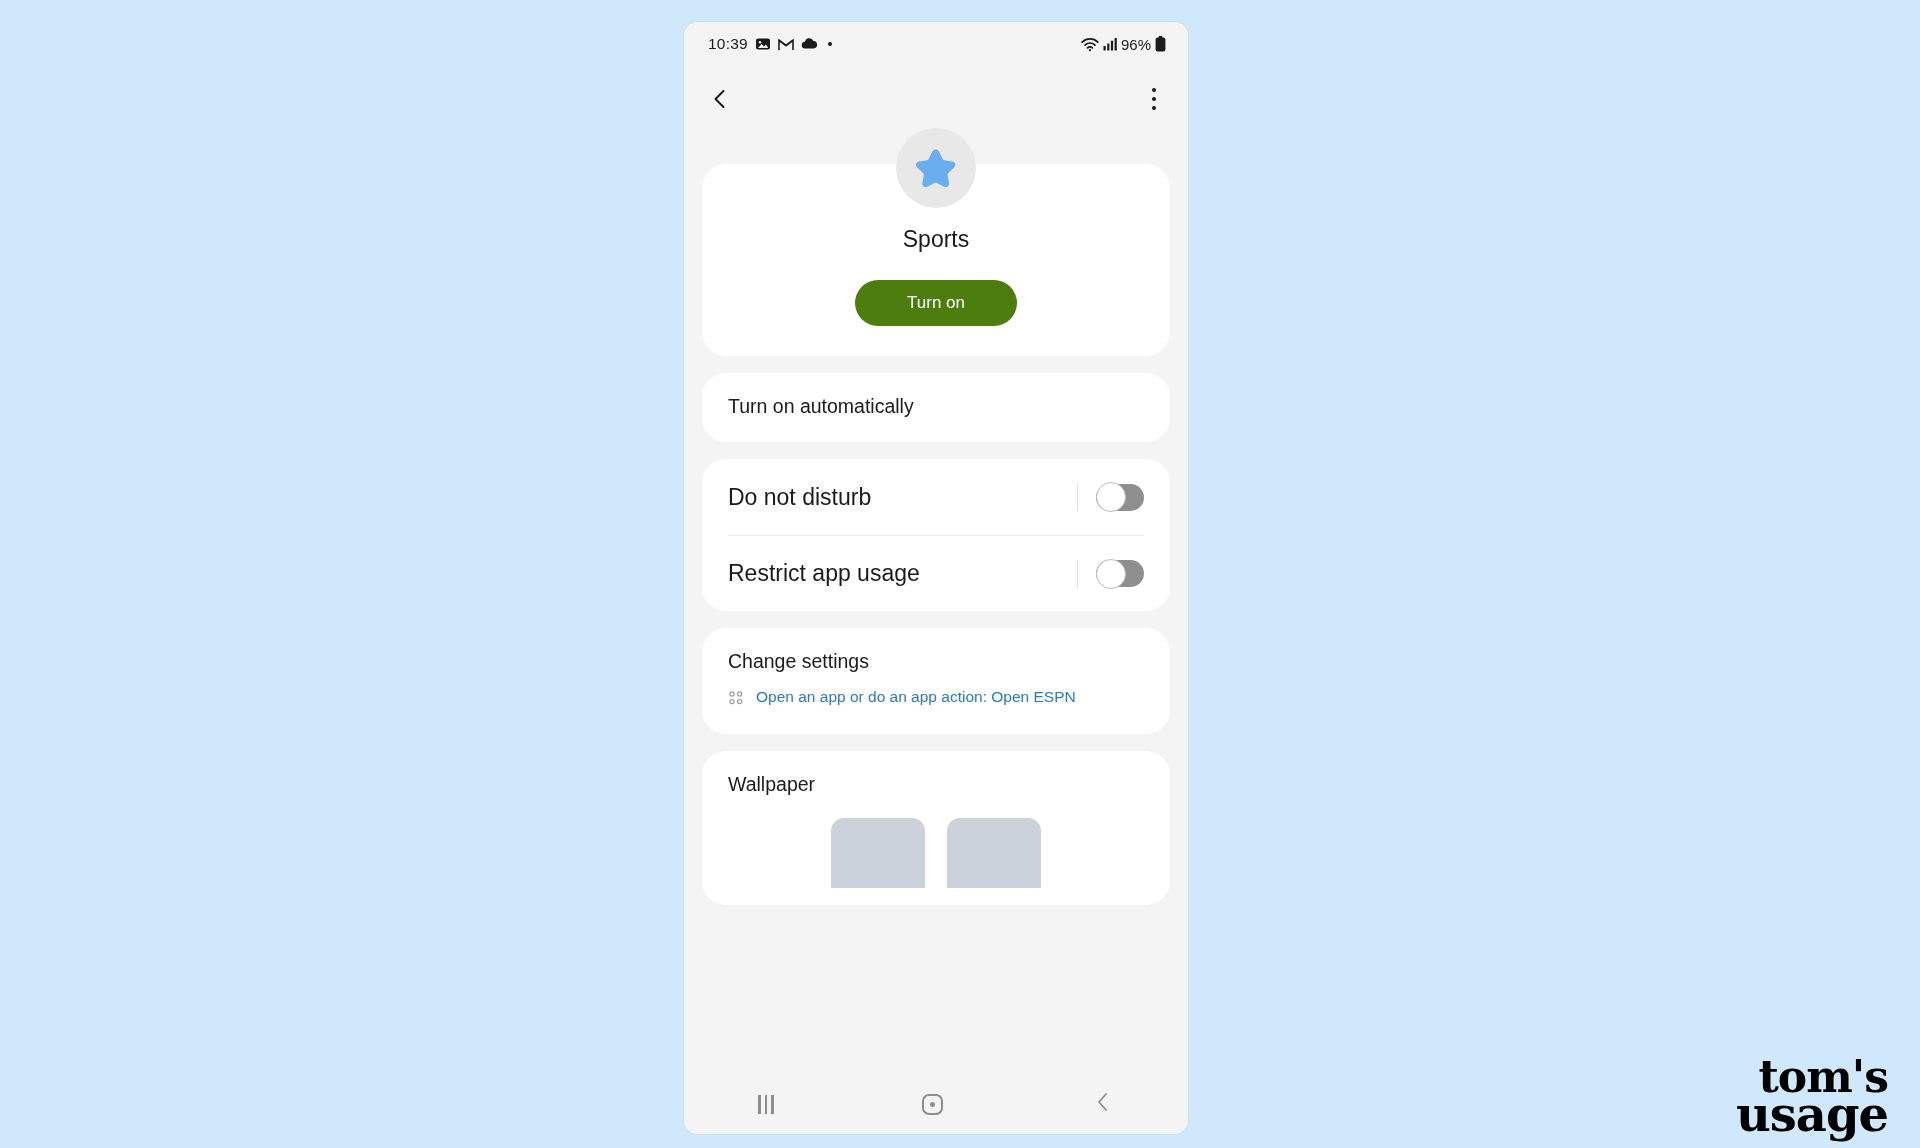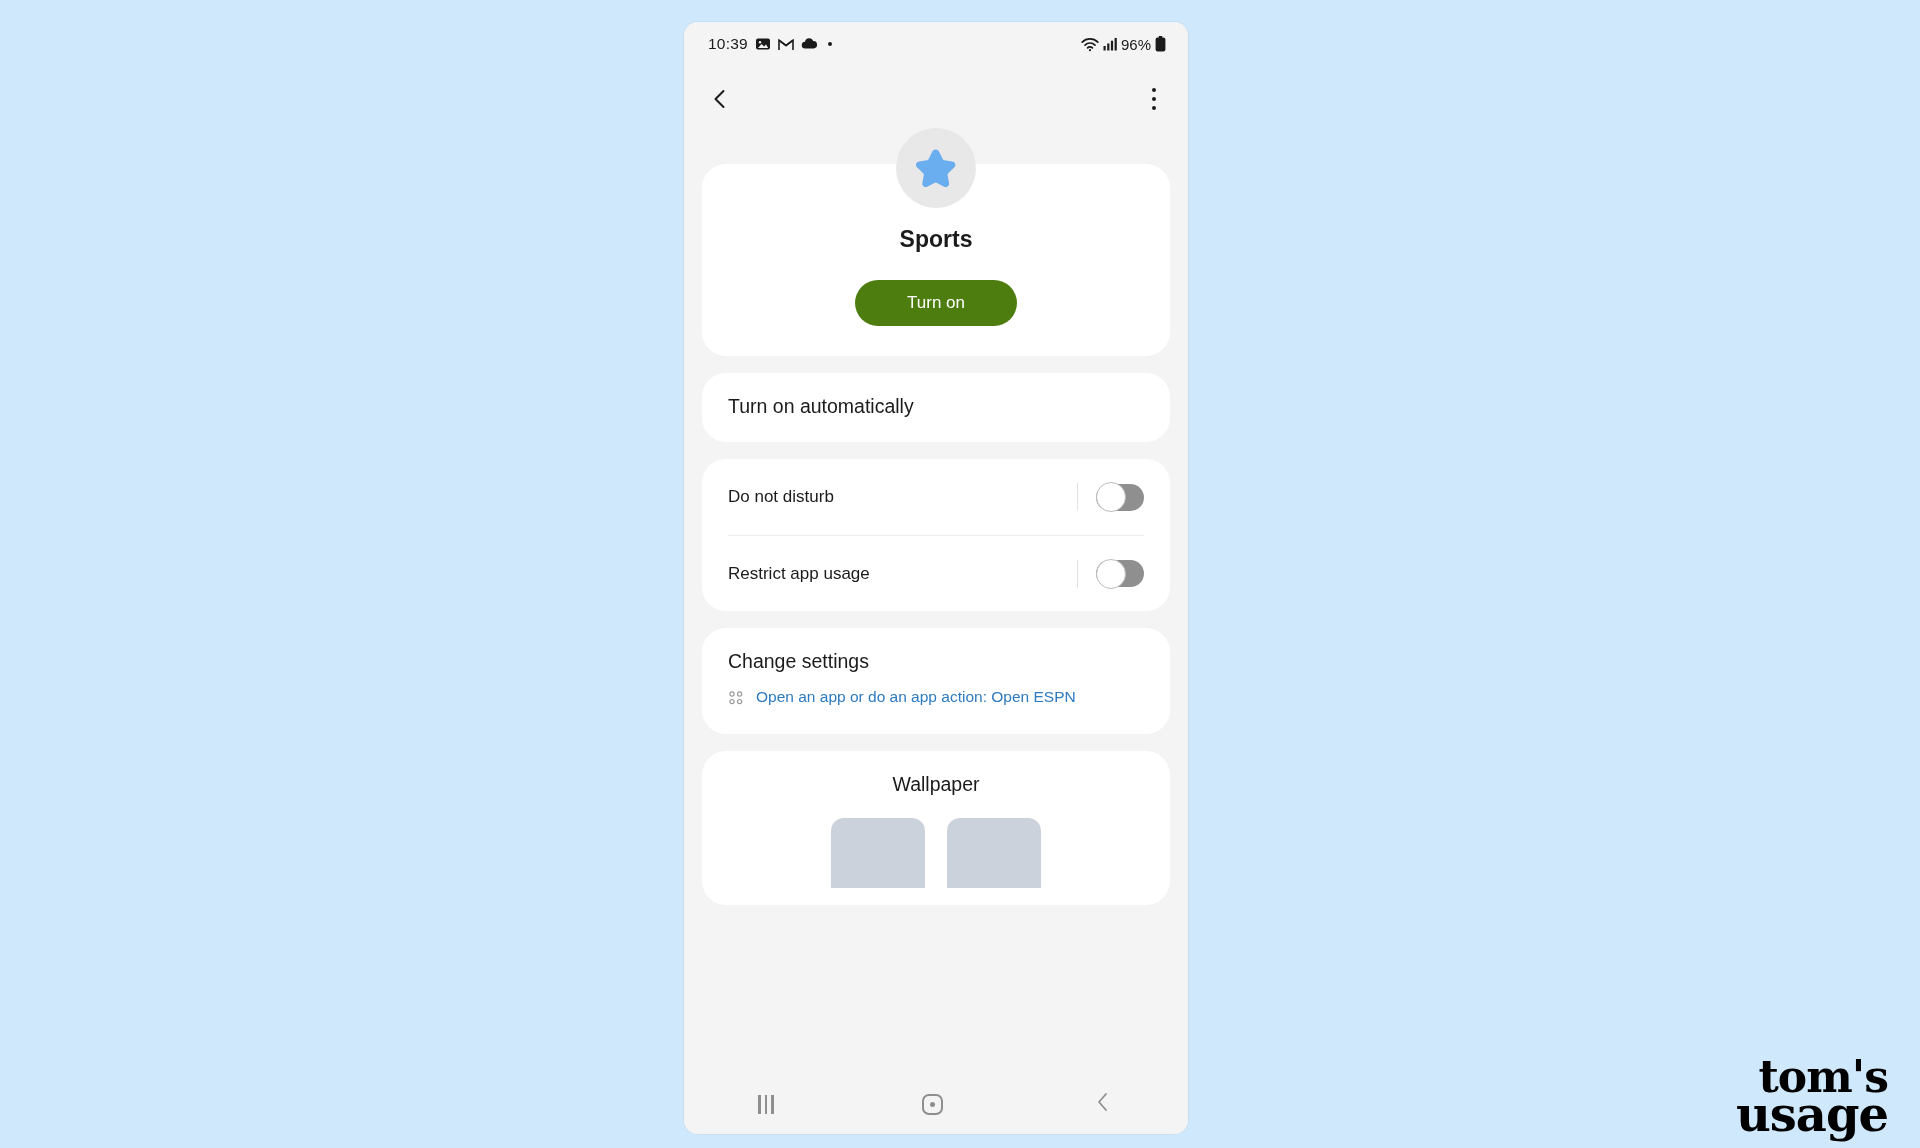--- a/index.html
+++ b/index.html
@@ -81,21 +81,21 @@
   }
   .avatar-circle {
     position: absolute;
     left: 50%; transform: translateX(-50%);
     top: -36px;
     width: 80px; height: 80px; border-radius: 50%;
     background: #e8e8e8;
     display: flex; align-items: center; justify-content: center;
     z-index: 3;
   }
-  .hero-title { font-size: 23px; color: #1b1b1b; font-weight: 700; }
+  .hero-title { font-size: 23px; color: #1b1b1b; font-weight: 400; }
   .btn-pill {
     margin: 27px auto 0 auto;
     display: block;
     border: none;
     background: #4d7c0f;
     color: #ffffff;
     font-family: "Liberation Sans", sans-serif;
     font-size: 17px;
     padding: 13px 0;
     width: 162px;
@@ -124,39 +124,39 @@
     cursor: pointer;
   }
 
   
   .card.tight { padding: 0 26px; }
   .toggle-row {
     display: flex; align-items: center; justify-content: space-between;
     height: 76px;
   }
   .toggle-row + .toggle-row { border-top: 1px solid #ededed; }
-  .toggle-label { font-size: 17px; color: #1b1b1b; }
+  .toggle-label { font-size: 23px; color: #1b1b1b; }
   .toggle-right { display: flex; align-items: center; gap: 18px; }
   .vdiv { width: 1px; height: 28px; background: #e2e2e2; }
   .switch {
     position: relative;
     width: 48px; height: 27px;
     border-radius: 14px;
     background: #8f8f8f;
     cursor: pointer;
   }
   .switch .knob {
     position: absolute; left: 0px; top: -1.5px;
     width: 30px; height: 30px; border-radius: 50%;
     background: #ffffff;
     border: 1.5px solid #bdbdbd;
   }
 
   
-  .card.wallpaper { padding-bottom: 17px; text-align: center; }
+  .card.wallpaper { padding-bottom: 17px; }
   .thumbs { display: flex; gap: 22px; justify-content: center; margin-top: 22px; }
   .thumb {
     width: 94px; height: 70px;
     background: #ccd2dc;
     border-radius: 13px 13px 0 0;
   }
 
   
   .navbar {
     position: absolute; left: 0; bottom: 0;

